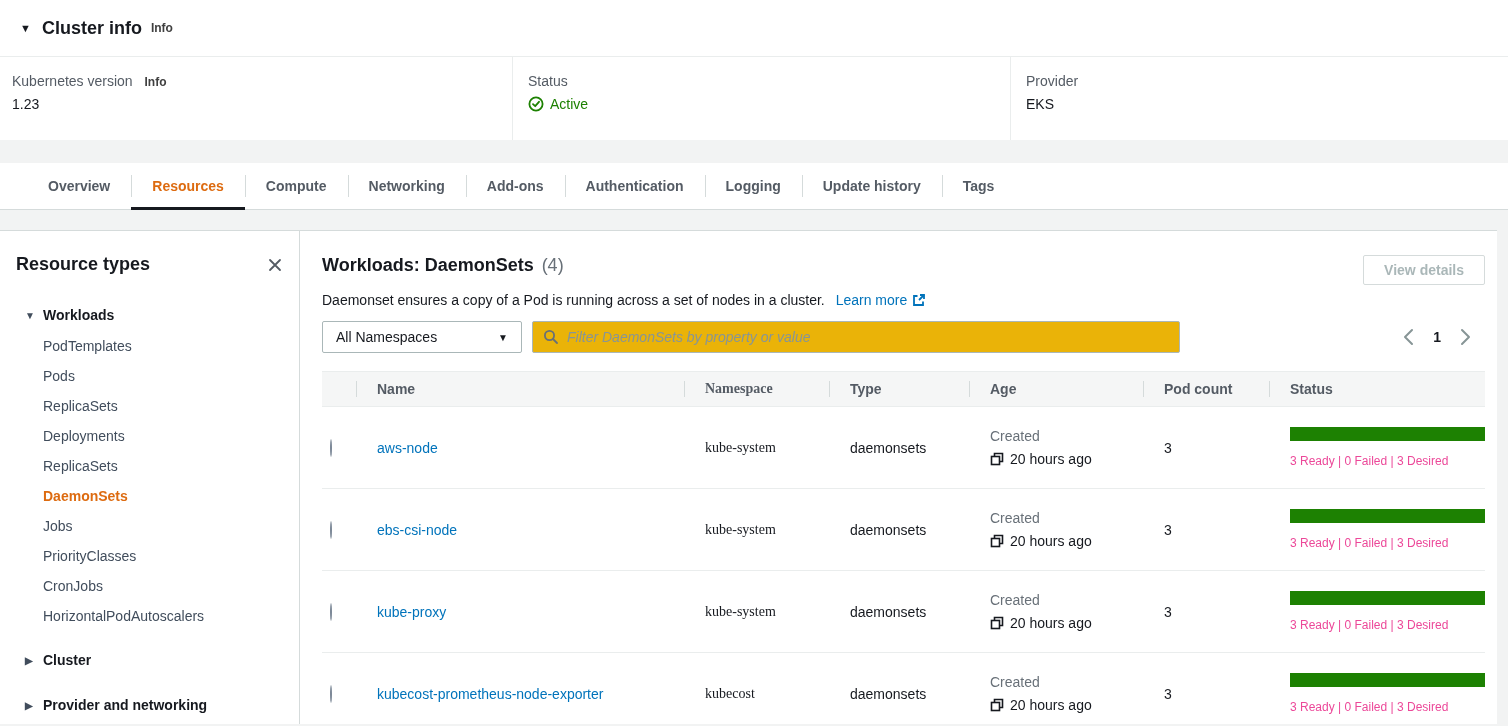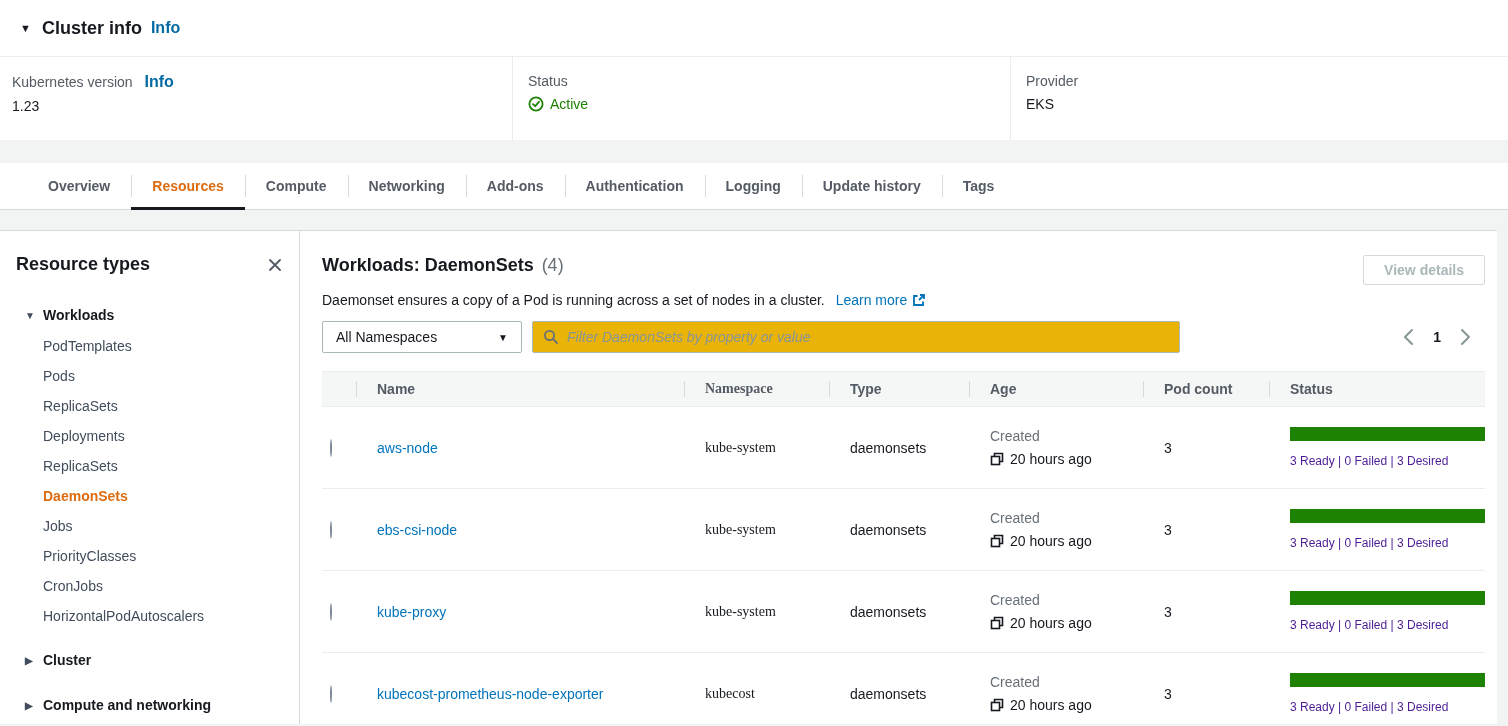--- a/index.html
+++ b/index.html
@@ -9,21 +9,21 @@
     font-family:"Liberation Sans", sans-serif;
     color:#16191f;
     font-size:14px;
   }
 
   
   .header-card { background:#ffffff; }
   .hc-top { height:57px; display:flex; align-items:center; padding-left:20px; border-bottom:1px solid #eaeded; }
   .caret-down-glyph { font-size:11px; color:#16191f; margin-right:11px; cursor:pointer; }
   .hc-title { font-size:18px; font-weight:bold; }
-  .info-link { color:#0369a1; font-size:16px; font-weight:bold; margin-left:9px; cursor:pointer; }
+  .info-link { color:#404040; font-size:12px; font-weight:bold; margin-left:9px; cursor:pointer; }
   .hc-fields { display:flex; height:83px; }
   .field { padding:16px 0 0 12px; }
   .f1 { width:512px; }
   .f2 { width:498px; border-left:1px solid #eaeded; padding-left:15px; }
   .f3 { flex:1; border-left:1px solid #eaeded; padding-left:15px; }
   .field-label { color:#545b64; font-size:14px; }
   .field-label .info-link { margin-left:8px; }
   .field-value { margin-top:7px; font-size:14px; color:#16191f; }
   .status-value { display:flex; align-items:flex-start; gap:6px; color:#1d8102; margin-top:7px; }
 
@@ -82,21 +82,21 @@
   .c-pods { width:126px; }
   .c-status { flex:1; }
   .t-row { display:flex; align-items:center; height:82px; border-bottom:1px solid #eaeded; }
   .td { padding-left:21px; }
   .td.c-radio { padding-left:8px; }
   .radio { width:17px; height:17px; border:1.5px solid #7d8998; border-radius:50%; background:#fff; cursor:pointer; }
   .link { color:#0073bb; cursor:pointer; text-decoration:none; }
   .age-label { color:#687078; }
   .age-line { display:flex; align-items:center; gap:6px; margin-top:7px; }
   .status-bar { width:195px; height:14px; background:#1d8102; }
-  .status-text { margin-top:13px; font-size:12px; color:#4c1d95; }
+  .status-text { margin-top:13px; font-size:12px; color:#ec4899; }
 </style>
 </head>
 <body>
 
 <div class="header-card">
   <div class="hc-top">
     <span class="caret-down-glyph">▼</span>
     <span class="hc-title">Cluster info</span>
     <span class="info-link">Info</span>
   </div>
@@ -184,21 +184,21 @@
         <div class="tree-item">PriorityClasses</div>
         <div class="tree-item">CronJobs</div>
         <div class="tree-item">HorizontalPodAutoscalers</div>
       </div>
       <div class="tree-group collapsed">
         <span class="tree-caret">▶</span>
         <span>Cluster</span>
       </div>
       <div class="tree-group collapsed">
         <span class="tree-caret">▶</span>
-        <span>Compute and networking</span>
+        <span>Provider and networking</span>
       </div>
     </div>
   </div>
 
   <div class="main">
     <div class="main-head">
       <div>
         <span class="main-title">Workloads: DaemonSets</span>
         <span class="main-title count">(4)</span>
       </div>

